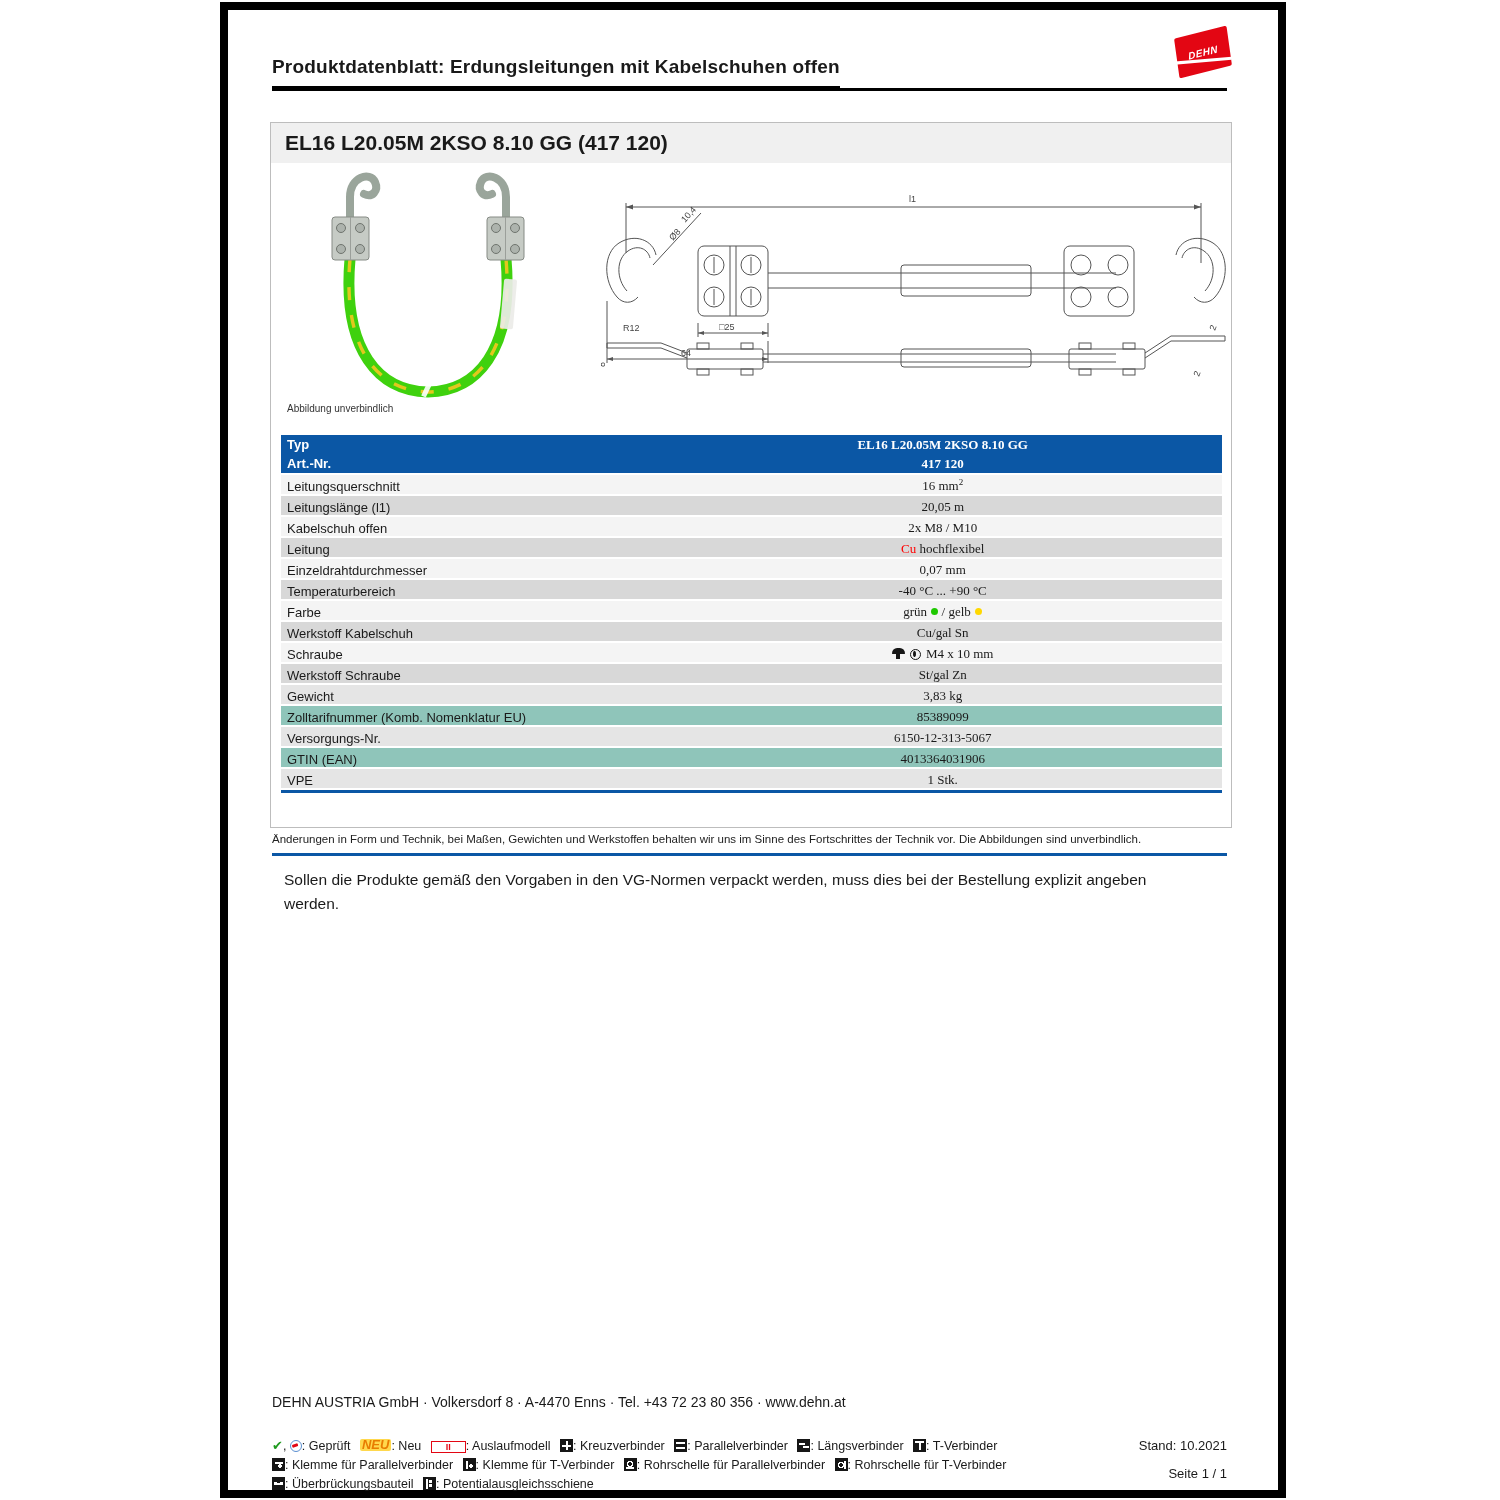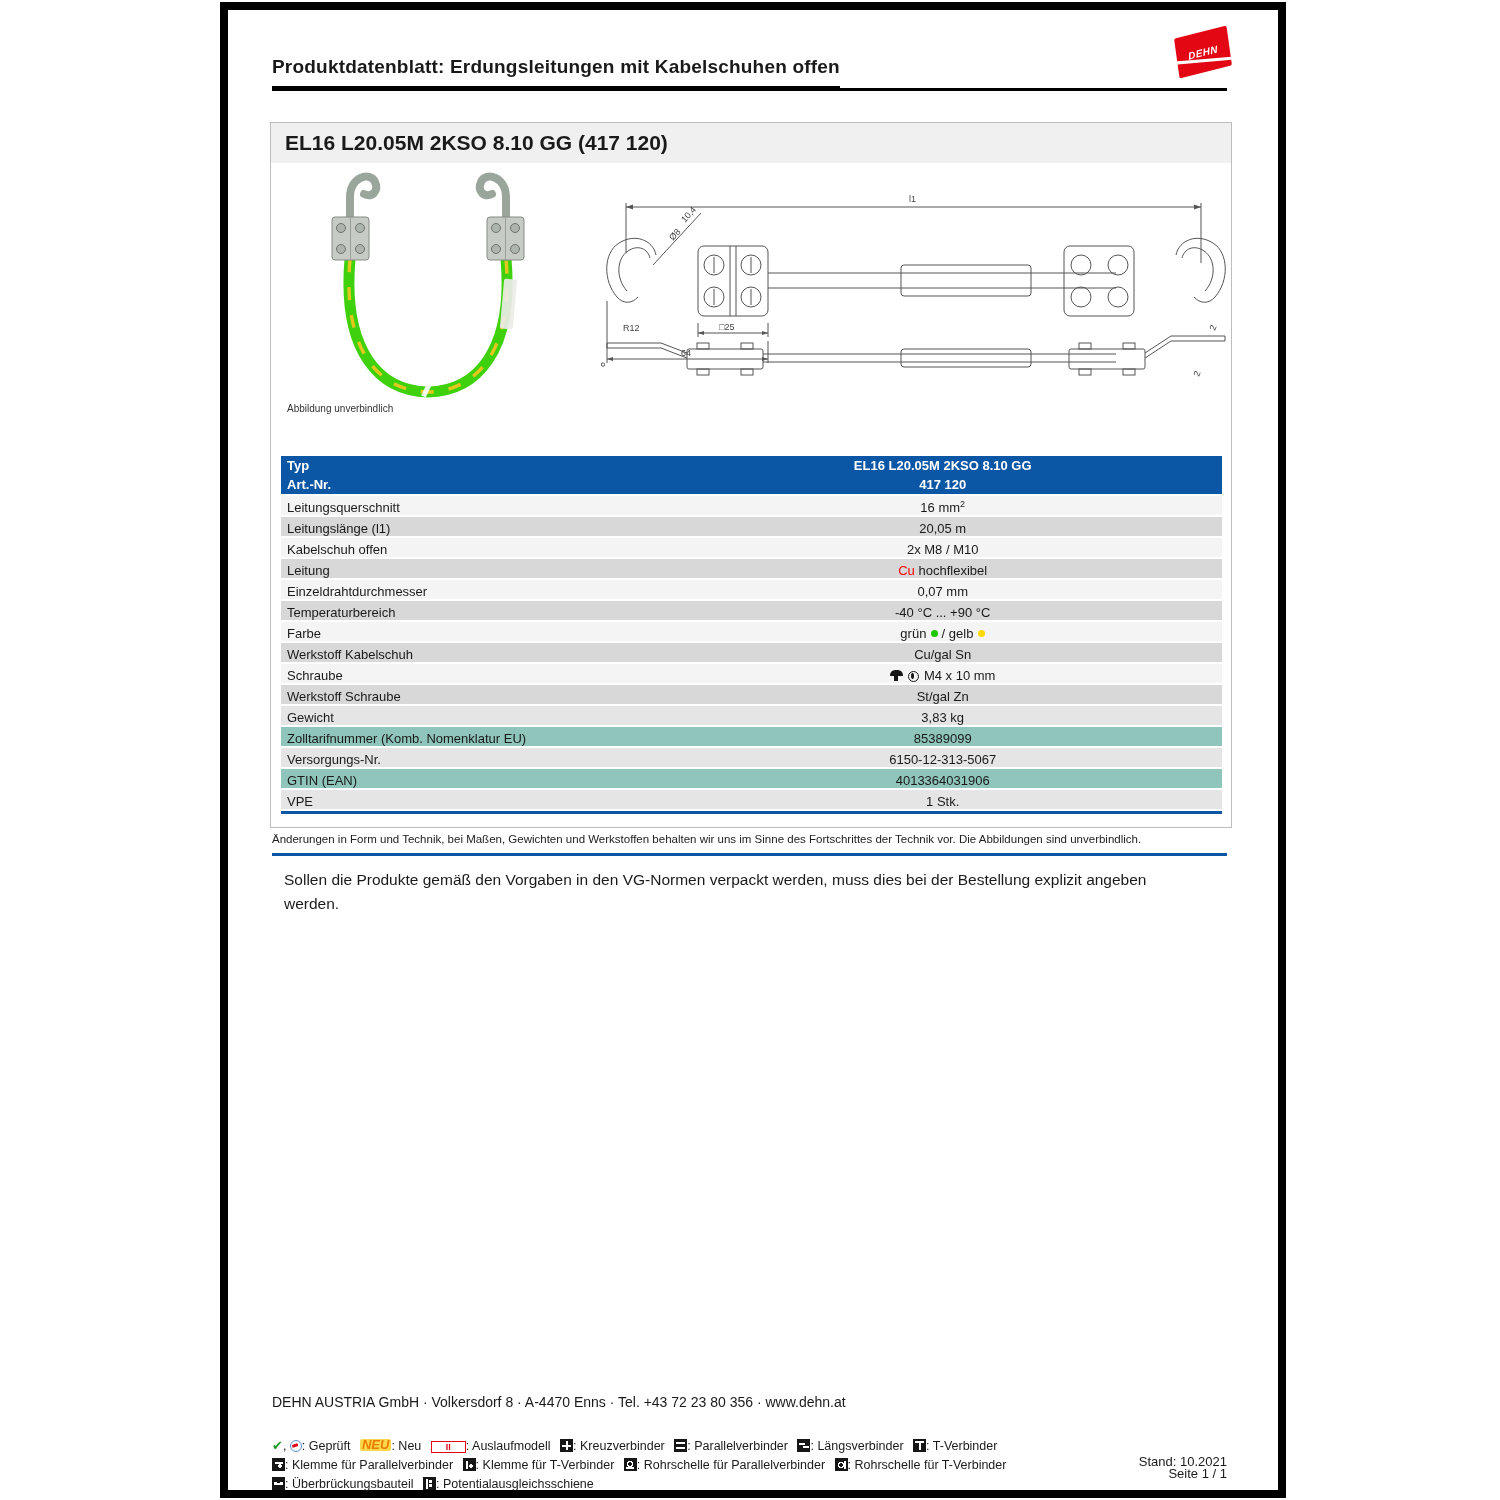--- a/index.html
+++ b/index.html
@@ -18,26 +18,26 @@
 
   
   .card{position:absolute;left:42px;top:112px;width:962px;height:706px;border:1px solid #bdbdbd;background:#fff;box-sizing:border-box;}
   .card-title{height:40px;line-height:40px;background:#f0f0f0;font-size:21px;font-weight:bold;padding-left:14px;}
   .photo-svg{position:absolute;left:14px;top:44px;}
   .photo-caption{position:absolute;left:16px;top:280px;font-size:10px;color:#333;}
   .draw-svg{position:absolute;left:330px;top:68px;}
   .draw-svg text{font-size:9px;fill:#444;font-family:"Liberation Sans",sans-serif;}
 
   
-  .spec{position:absolute;left:10px;top:333px;width:941px;font-size:13px;}
+  .spec{position:absolute;left:10px;top:312px;width:941px;font-size:13px;}
   .spec-head{background:#0b57a5;color:#fff;font-weight:bold;}
   .spec-line{display:flex;height:19px;align-items:center;}
   .spec-row{display:flex;height:19px;align-items:flex-end;margin-top:2px;}
   .cell-label{flex:0 0 40%;padding-left:6px;white-space:nowrap;}
-  .cell-value{flex:1;text-align:center;white-space:nowrap;}
+  .cell-value{flex:1;text-align:center;white-space:nowrap;font-family:Liberation Serif, serif;}
   .row-a{background:#f4f4f4;}
   .row-b{background:#d8d8d8;}
   .row-c{background:#e5e5e5;}
   .row-d{background:#8fc5ba;}
   .spec-bottom{height:3px;background:#0b57a5;margin-top:2px;}
   .red{color:#ff0000;}
   sup{font-size:9px;}
   .dot{display:inline-block;width:7px;height:7px;border-radius:50%;vertical-align:1px;margin-left:1px;}
 
   
@@ -49,21 +49,21 @@
 
   
   .disclaimer{position:absolute;left:44px;top:823px;width:955px;font-size:11.5px;color:#222;}
   .blue-rule{position:absolute;left:44px;top:843px;width:955px;height:3px;background:#0b57a5;}
   .note{position:absolute;left:56px;top:858px;width:912px;font-size:15.5px;line-height:1.55;}
 
   
   .company{position:absolute;left:44px;top:1384px;width:955px;text-align:left;font-size:14px;}
   .legend{position:absolute;left:44px;top:1426px;width:770px;font-size:12.5px;line-height:19px;}
   .legend-item{margin-right:6px;white-space:nowrap;}
-  .stand{position:absolute;right:51px;top:1428px;font-size:13px;margin-top:16px;}
+  .stand{position:absolute;right:51px;top:1428px;font-size:13px;}
   .seite{position:absolute;right:51px;top:1456px;font-size:13px;}
 
   
   .licon{display:inline-block;width:13px;height:13px;vertical-align:-2px;}
   .check-icon{width:auto;height:auto;color:#1f9a1f;font-weight:bold;font-size:13px;vertical-align:0;}
   .geprueft-icon{width:12px;height:12px;border:1.5px solid #5b8fd0;border-radius:50%;position:relative;box-sizing:border-box;background:#fff;}
   .geprueft-icon::after{content:"";position:absolute;left:1.2px;top:3.4px;width:6px;height:2.6px;background:#e30613;border-radius:1px;transform:rotate(-20deg);}
   .neu-icon{width:auto;height:auto;background:#ffd84d;color:#e87c00;font-style:italic;font-weight:bold;font-size:13px;line-height:10px;padding:1px 2px;border-radius:2px;vertical-align:1px;}
   .auslauf-icon{width:auto;height:auto;border:1.5px solid #e30613;color:#e30613;font-weight:bold;font-size:9px;line-height:10px;padding:0 14px;vertical-align:0;}
   .kreuzverbinder-icon{background:linear-gradient(#fff,#fff) 50% 50%/9px 2px no-repeat,linear-gradient(#fff,#fff) 50% 50%/2px 9px no-repeat,#161616;}

